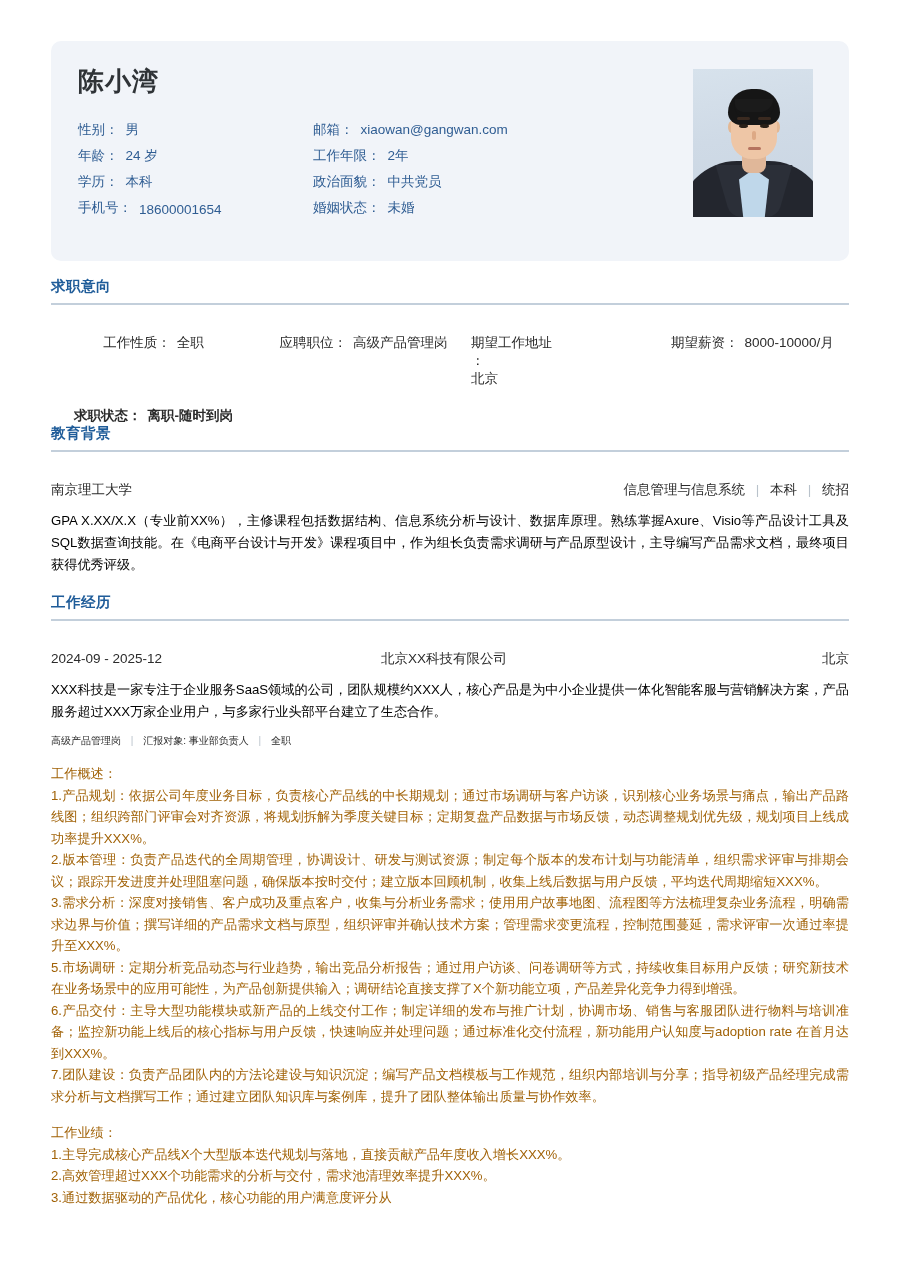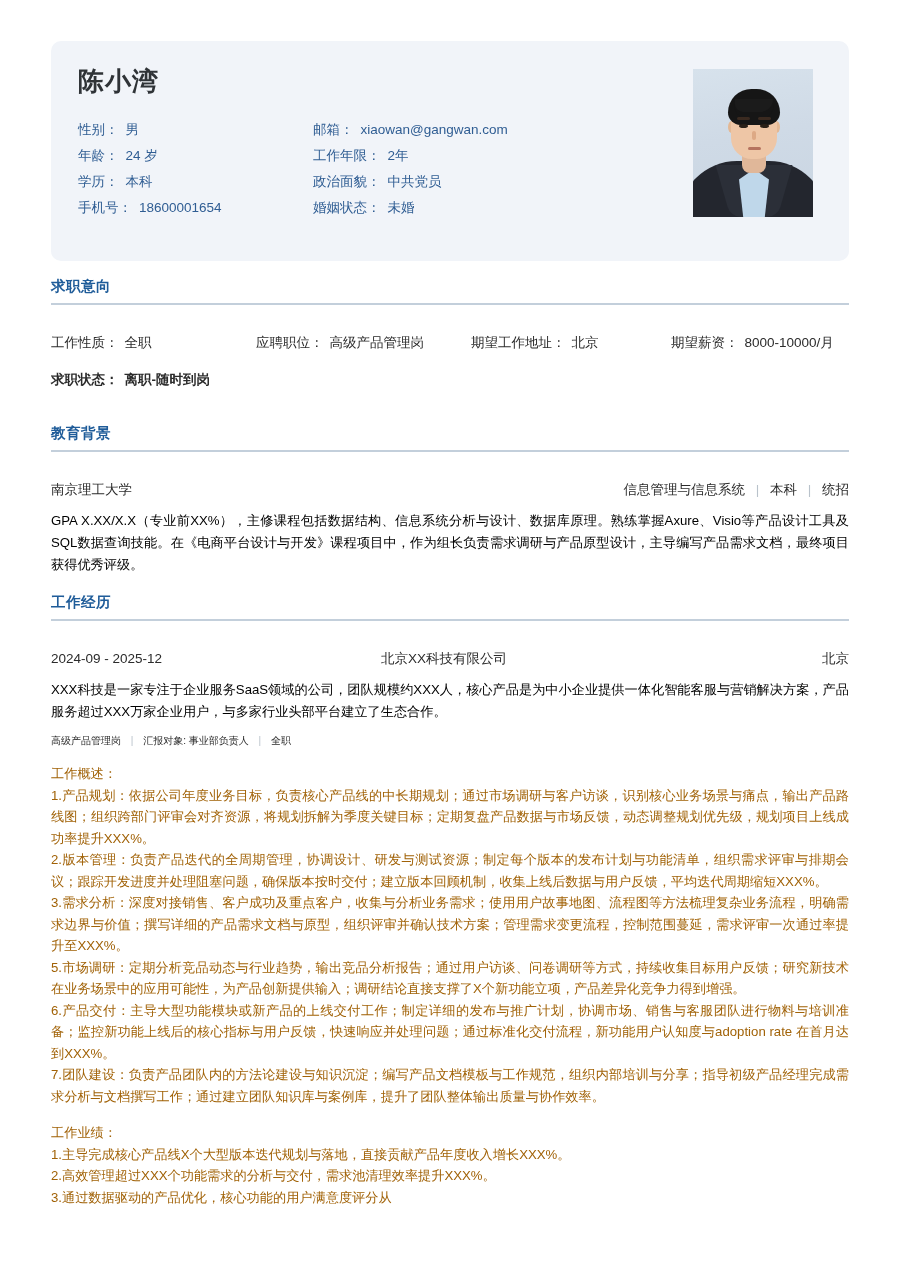--- a/index.html
+++ b/index.html
@@ -48,21 +48,21 @@
     height: 26px;
     align-items: center;
   }
   .info-cell {
     display: flex;
     align-items: baseline;
     font-size: 13.5px;
     color: #2f5d93;
     white-space: nowrap;
   }
-  .info-cell.col-left  { width: 235px; }
+  .info-cell.col-left  { width: 235px; align-items: flex-end; }
   .info-cell.col-right { width: 340px; }
   .info-label { }
   .info-sep { padding-right: 7px; }
   .info-value { }
 
   .photo-frame {
     position: absolute;
     right: 36px; top: 28px;
     width: 120px; height: 148px;
     background: #ffffff;
@@ -188,26 +188,26 @@
   .block { position: absolute; left: 51px; width: 798px; }
 
   
   .intent-row {
     display: flex;
     font-size: 13.5px;
     color: #2b2b2b;
     line-height: 18px;
   }
   .intent-row + .intent-row { margin-top: 19px; font-weight: bold; }
-  .intent-item { display: flex; white-space: nowrap; }
+  .intent-item { display: flex; white-space: nowrap; justify-content: center; }
   .intent-item .lbl { }
   .intent-item .sep { padding-right: 6px; }
   .w1 { width: 205px; }
   .w2 { width: 215px; }
-  .w3 { width: 200px; }
+  .w3 { width: 200px; flex-direction: column; }
 
   
   .entry-head {
     display: flex;
     align-items: baseline;
     font-size: 13.5px;
     color: #2b2b2b;
   }
   .entry-date { width: 330px; }
   .entry-org  { flex: 1; text-align: left; }

